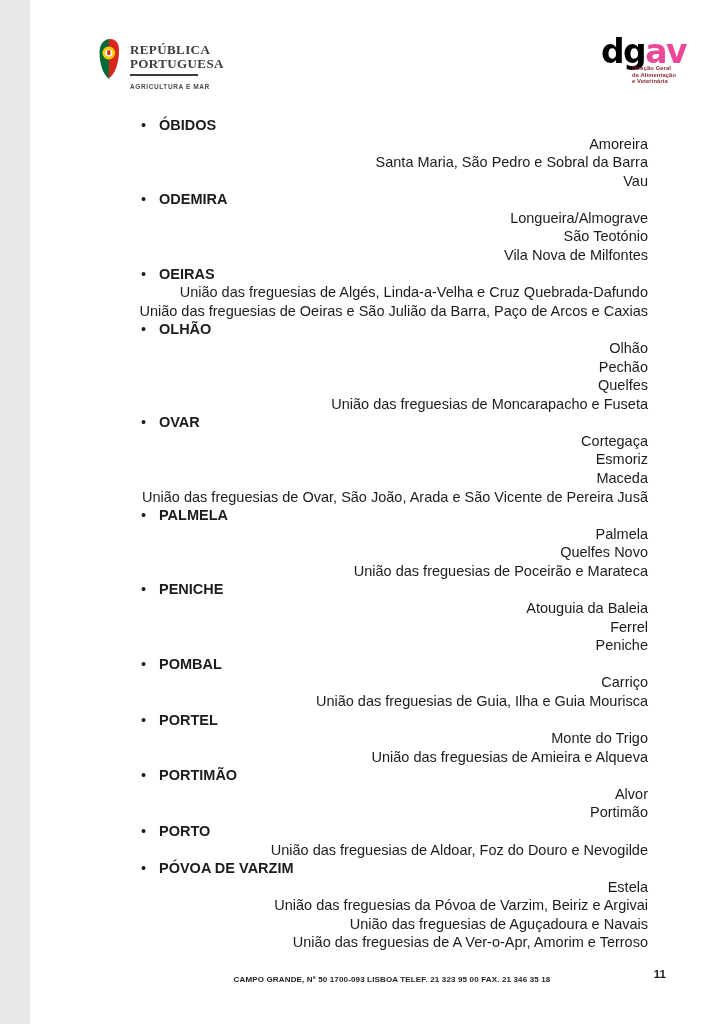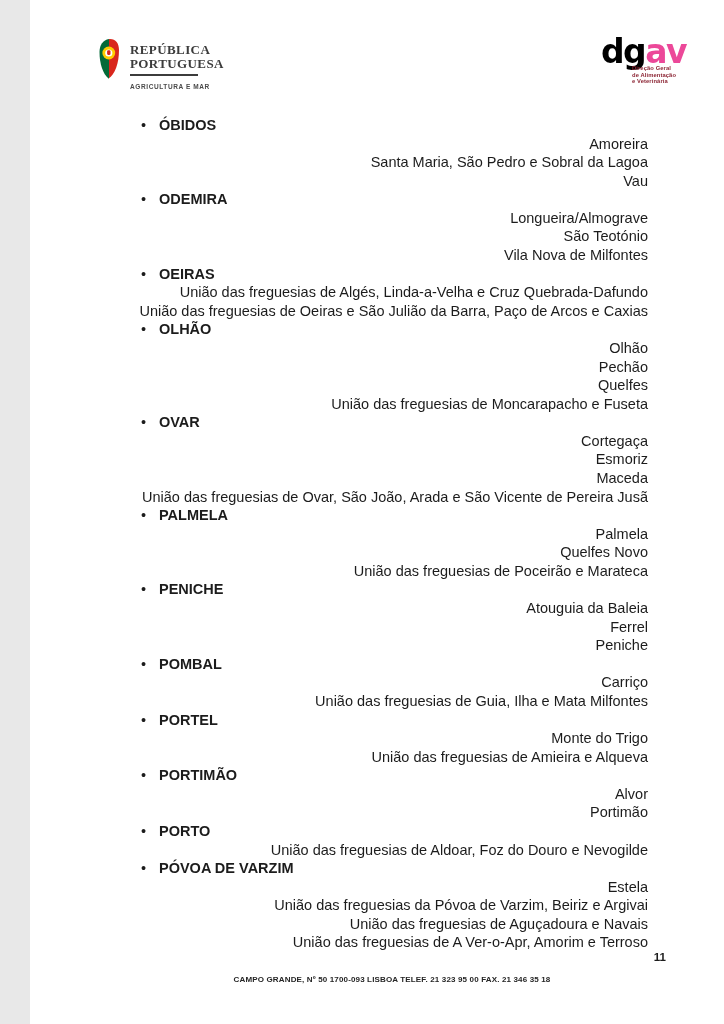--- a/index.html
+++ b/index.html
@@ -92,21 +92,21 @@
     bottom: 40px;
     text-align: center;
     font-size: 8px;
     font-weight: bold;
     letter-spacing: 0.15px;
     color: #252525;
   }
   .page-number {
     position: absolute;
     right: 88px;
-    bottom: 61px;
+    bottom: 44px;
     font-size: 11.5px;
     font-weight: bold;
     color: #1c1c1c;
   }
 </style>
 </head>
 <body>
 
 <div class="page">
 
@@ -136,21 +136,21 @@
       <div>e Veterinária</div>
     </div>
   </div>
 
   <div class="content">
     <div class="muni">
       <p class="muni-header">
         <span class="bullet">•</span>
         <span class="muni-name">ÓBIDOS</span>
       </p>
-      <span style="display:contents"><p class="freguesia">Amoreira</p><p class="freguesia">Santa Maria, São Pedro e Sobral da Lagoa</p><p class="freguesia">Vau</p></span>
+      <span style="display:contents"><p class="freguesia">Amoreira</p><p class="freguesia">Santa Maria, São Pedro e Sobral da Barra</p><p class="freguesia">Vau</p></span>
     </div>
 
     <div class="muni">
       <p class="muni-header">
         <span class="bullet">•</span>
         <span class="muni-name">ODEMIRA</span>
       </p>
       <span style="display:contents"><p class="freguesia">Longueira/Almograve</p><p class="freguesia">São Teotónio</p><p class="freguesia">Vila Nova de Milfontes</p></span>
     </div>
 
@@ -192,21 +192,21 @@
         <span class="muni-name">PENICHE</span>
       </p>
       <span style="display:contents"><p class="freguesia">Atouguia da Baleia</p><p class="freguesia">Ferrel</p><p class="freguesia">Peniche</p></span>
     </div>
 
     <div class="muni">
       <p class="muni-header">
         <span class="bullet">•</span>
         <span class="muni-name">POMBAL</span>
       </p>
-      <span style="display:contents"><p class="freguesia">Carriço</p><p class="freguesia">União das freguesias de Guia, Ilha e Mata Milfontes</p></span>
+      <span style="display:contents"><p class="freguesia">Carriço</p><p class="freguesia">União das freguesias de Guia, Ilha e Guia Mourisca</p></span>
     </div>
 
     <div class="muni">
       <p class="muni-header">
         <span class="bullet">•</span>
         <span class="muni-name">PORTEL</span>
       </p>
       <span style="display:contents"><p class="freguesia">Monte do Trigo</p><p class="freguesia">União das freguesias de Amieira e Alqueva</p></span>
     </div>
 

